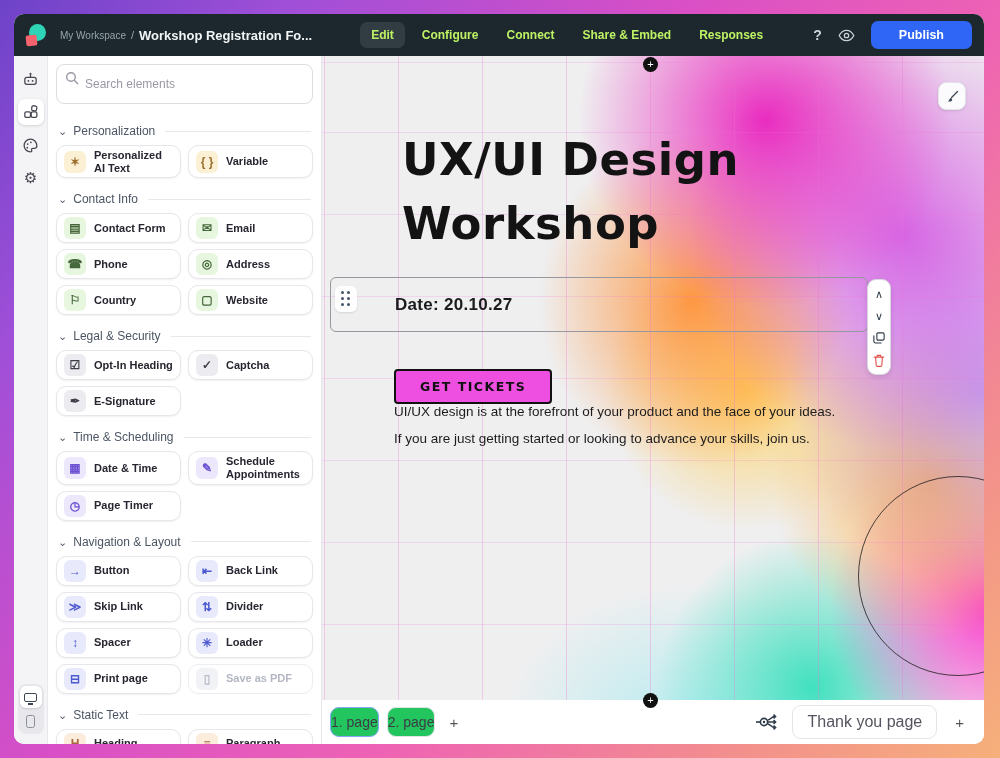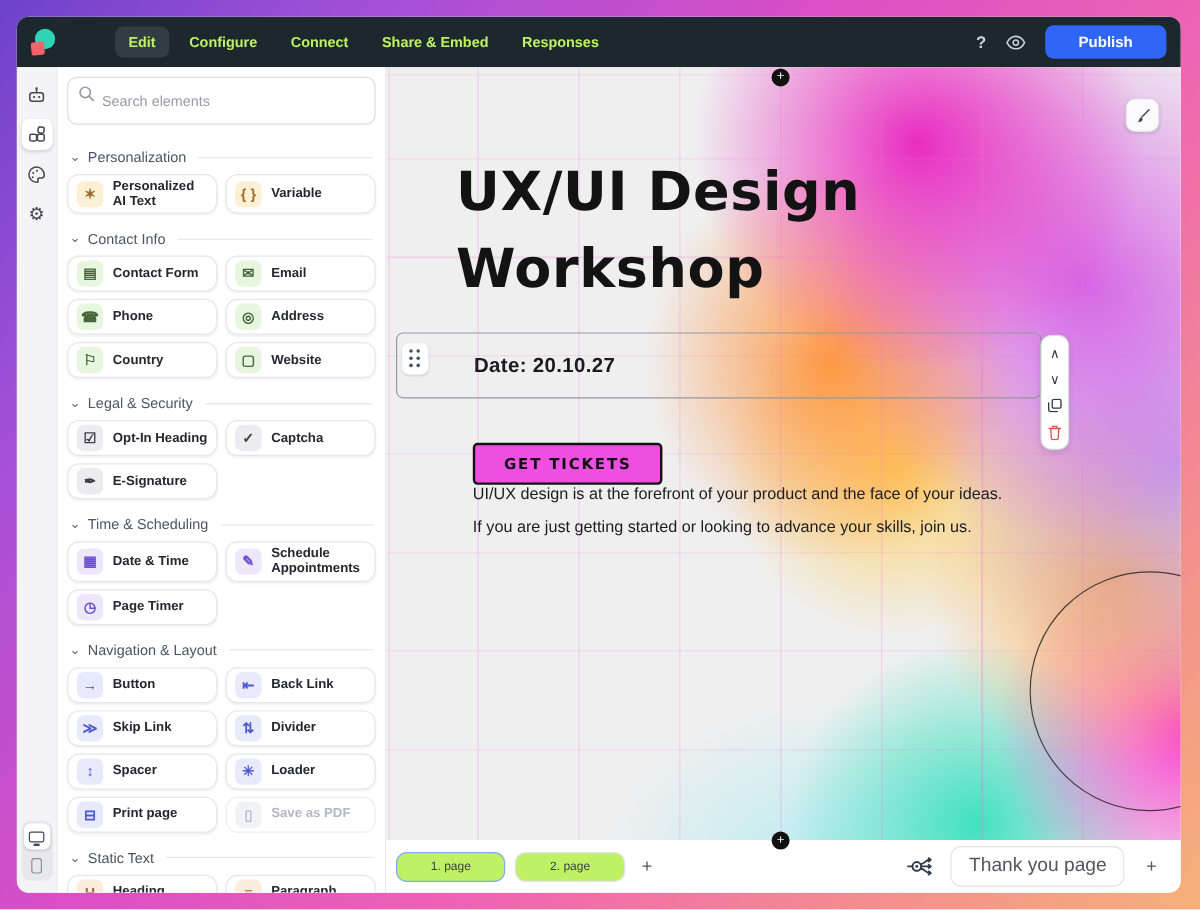--- a/index.html
+++ b/index.html
@@ -96,21 +96,21 @@
   .circle-outline { position:absolute; left:536px; top:420px; width:200px; height:200px; border-radius:50%;
     border:1.6px solid rgba(25,25,25,.78); }
 
   .add-el { position:absolute; width:15px; height:15px; border-radius:50%; background:#111; color:#fff; border:none;
     font-size:11px; line-height:13px; text-align:center; cursor:pointer; padding:0; z-index:5; }
   .add-top { left:321px; top:1px; }
   .add-bottom { left:321px; bottom:-8px; }
   .brush-btn { position:absolute; left:616px; top:26px; width:28px; height:28px; background:#fbfbfd; border:1px solid #e3e3e8;
     border-radius:8px; box-shadow:0 1px 3px rgba(20,20,40,.12); cursor:pointer; display:flex; align-items:center; justify-content:center; }
 
-  .heading { position:absolute; left:58px; top:72px; font-family:"DejaVu Sans", sans-serif; font-weight:bold;
+  .heading { position:absolute; left:80px; top:72px; font-family:"DejaVu Sans", sans-serif; font-weight:bold;
     font-size:45px; line-height:1.43; color:#131313; letter-spacing:.5px; white-space:nowrap; }
 
   .selection { position:absolute; left:8px; top:221px; width:538px; height:55px;
     border:1px solid #97979f; border-radius:6px; display:flex; align-items:center; }
   .drag-handle { position:absolute; left:4px; top:8px; width:22px; height:26px; background:rgba(255,255,255,.92);
     border-radius:6px; display:grid; grid-template-columns:repeat(2,4px); grid-auto-rows:4px; gap:2px;
     align-content:center; justify-content:center; cursor:grab; box-shadow:0 1px 2px rgba(20,20,40,.12); }
   .drag-handle b { width:3px; height:3px; border-radius:50%; background:#44546a; }
   .date-text { margin-left:64px; font-size:17px; font-weight:bold; color:#1b1b1e; letter-spacing:.3px; }
 
@@ -121,39 +121,44 @@
   .tb-btn.trash { color:#e25149; }
 
   .cta { position:absolute; left:72px; top:286px; background:#ee4fe1; border:2px solid #111; border-radius:4px;
     padding:8px 24px; font-family:"DejaVu Sans", sans-serif; font-weight:bold; font-size:12.5px; letter-spacing:1.5px;
     color:#111; cursor:pointer;margin-top:27px; }
 
   .para { position:absolute; left:72px; top:342px; font-size:13.5px; line-height:2.0; color:#1c1c1e; white-space:nowrap; }
 
   
   .bottombar { height:44px; flex:none; background:#fff; display:flex; align-items:center; padding:0 14px 0 8px; gap:8px; }
-  .page-pill { background:#bef264; border:1px solid #e3e3e9; border-radius:9px; padding:6px 28px; font-family:inherit;
-    font-size:10px; color:#3c3c46; cursor:pointer; white-space:nowrap; }
+  .page-pill { background:#22c55e; border:1px solid #e3e3e9; border-radius:9px; padding:6px 0; font-family:inherit;
+    font-size:14px; color:#3c3c46; cursor:pointer; white-space:nowrap; }
   .page-pill.active { border:1.5px solid #85a8f7; }
   .add-page { background:none; border:none; font-size:15px; color:#555; cursor:pointer; padding:2px 6px; }
   .bb-right { margin-left:auto; display:flex; align-items:center; gap:12px; }
   .funnel-btn { background:none; border:none; cursor:pointer; display:flex; }
   .thankyou-pill { background:#fff; border:1px solid #e3e3e9; border-radius:9px; padding:7px 14px; font-family:inherit;
     font-size:16px; color:#55555f; cursor:pointer; white-space:nowrap; }
 </style>
 </head>
 <body>
 
 <div class="frame">
   <div class="window">
 
     <header class="topbar">
       <div class="logo">
         <span class="lcircle"></span>
         <span class="lsquare"></span>
+      </div>
+      <div class="breadcrumb">
+        <span class="bc-ws">My Workspace</span>
+        <span class="bc-sep">/</span>
+        <span class="bc-title">Workshop Registration Fo...</span>
       </div>
       <nav class="tabs" id="topbar-tabs">
           <button class="tab active">Edit</button>
           <button class="tab">Configure</button>
           <button class="tab">Connect</button>
           <button class="tab">Share &amp; Embed</button>
           <button class="tab">Responses</button>
         </nav>
       <div class="topbar-right">
         <button class="help-btn">?</button>

